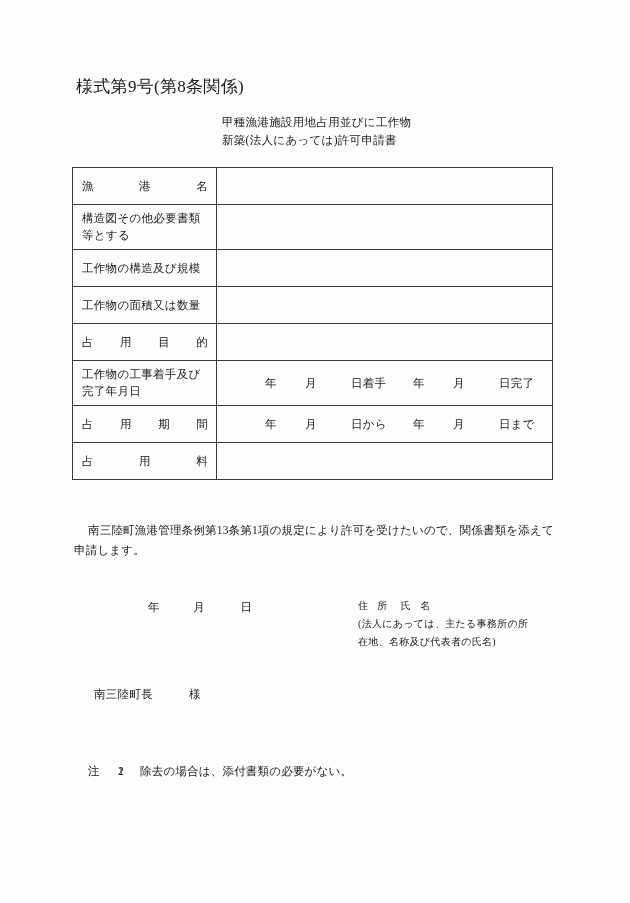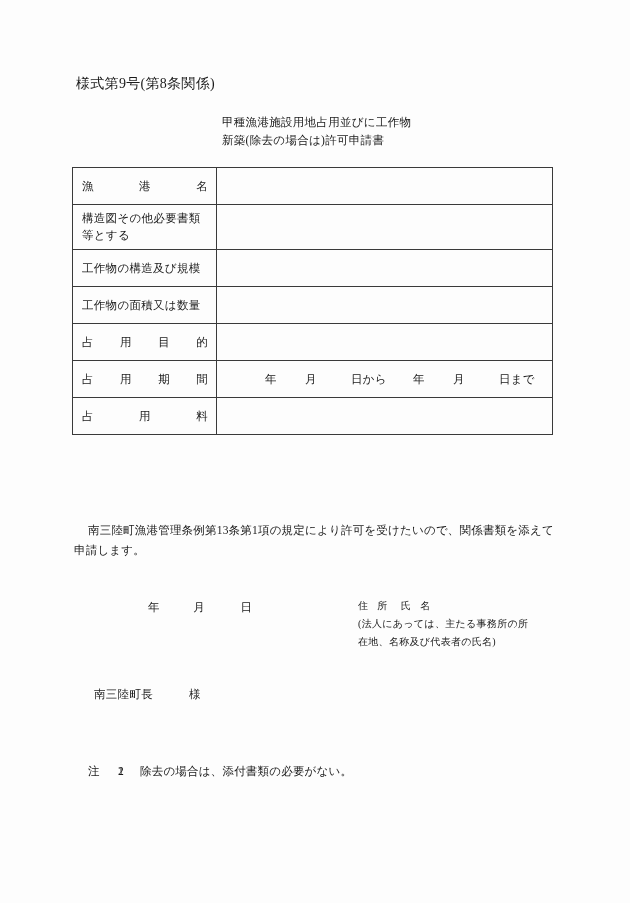--- a/index.html
+++ b/index.html
@@ -18,21 +18,21 @@
     height: 903px;
     background: #fdfdfd;
     overflow: hidden;
   }
 
   
   .form-number {
     position: absolute;
     left: 76px;
     top: 75px;
-    font-size: 14px;
+    font-size: 17px;
     letter-spacing: 0.3px;
     white-space: nowrap;
   }
 
   
   .doc-title {
     position: absolute;
     left: 222px;
     top: 113px;
     font-size: 11.5px;
@@ -170,21 +170,21 @@
 </style>
 </head>
 <body>
 
 <div class="page">
 
   <div class="form-number">様式第9号(第8条関係)</div>
 
   <div class="doc-title">
     <div>甲種漁港施設用地占用並びに工作物</div>
-    <div>新築(除去の場合は)許可申請書</div>
+    <div>新築(法人にあっては)許可申請書</div>
   </div>
 
   <table class="form-table">
     <tbody>
         <tr>
           <td class="label">
             <div class="spread">
               <span>漁</span>
               <span>港</span>
               <span>名</span>
@@ -213,20 +213,28 @@
         <tr>
           <td class="label">
             <div class="spread">
               <span>占</span>
               <span>用</span>
               <span>目</span>
               <span>的</span>
             </div>
           </td>
           <td class="value"><span></span></td>
+        </tr>
+        <tr>
+          <td class="label">
+            <span class="wrap">工作物の工事着手及び完了年月日</span>
+          </td>
+          <td class="value">
+            <span class="date-row"><span class="g1">年</span><span class="g2">月</span><span class="gap">日着手</span><span class="g1">年</span><span class="g2">月</span><span>日完了</span></span>
+          </td>
         </tr>
         <tr>
           <td class="label">
             <div class="spread">
               <span>占</span>
               <span>用</span>
               <span>期</span>
               <span>間</span>
             </div>
           </td>

